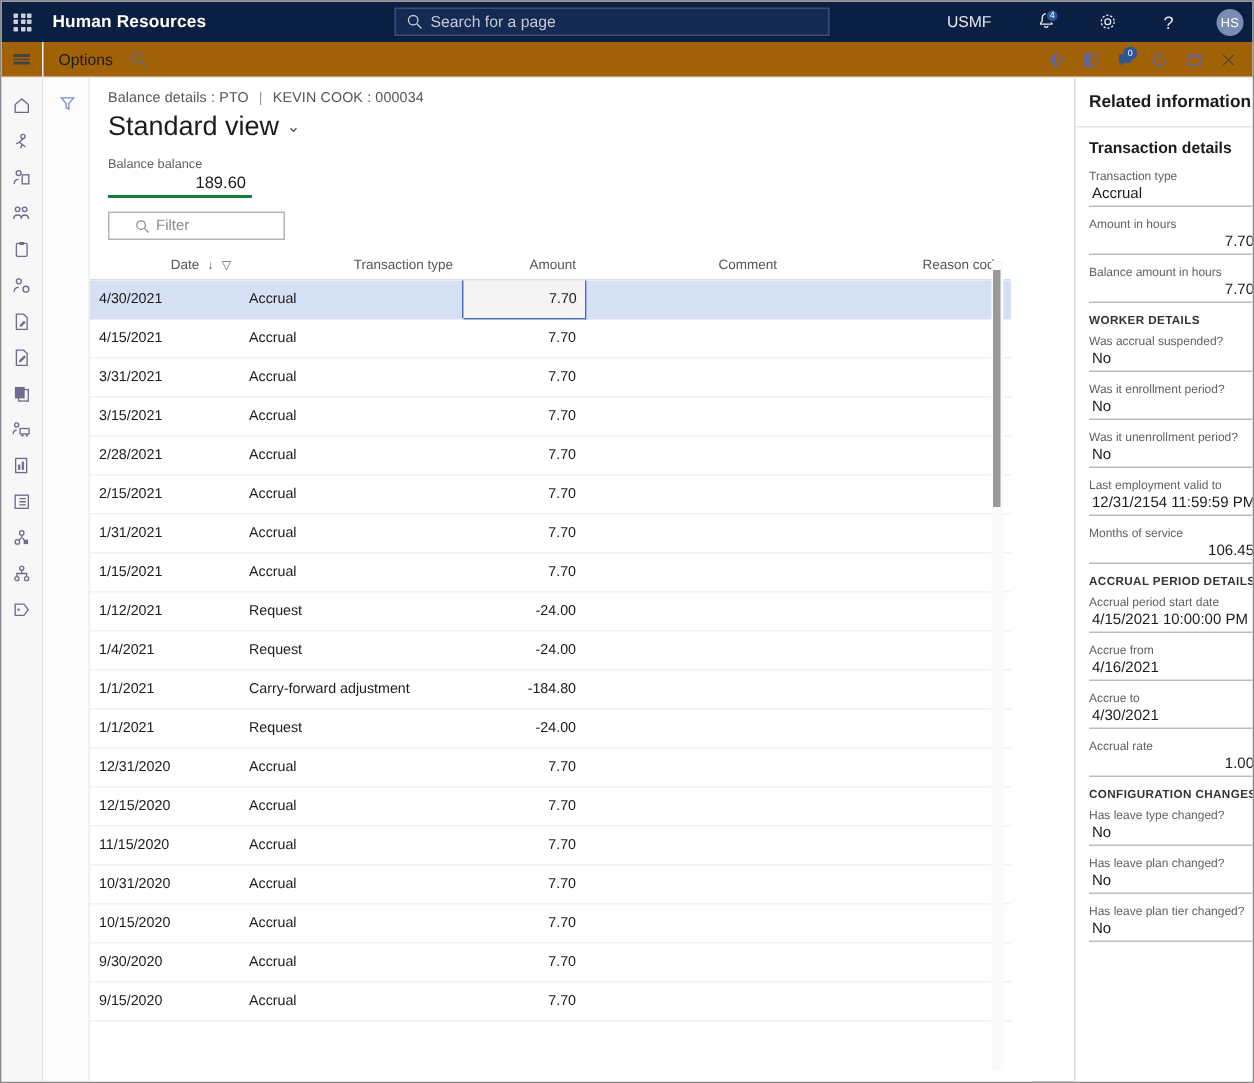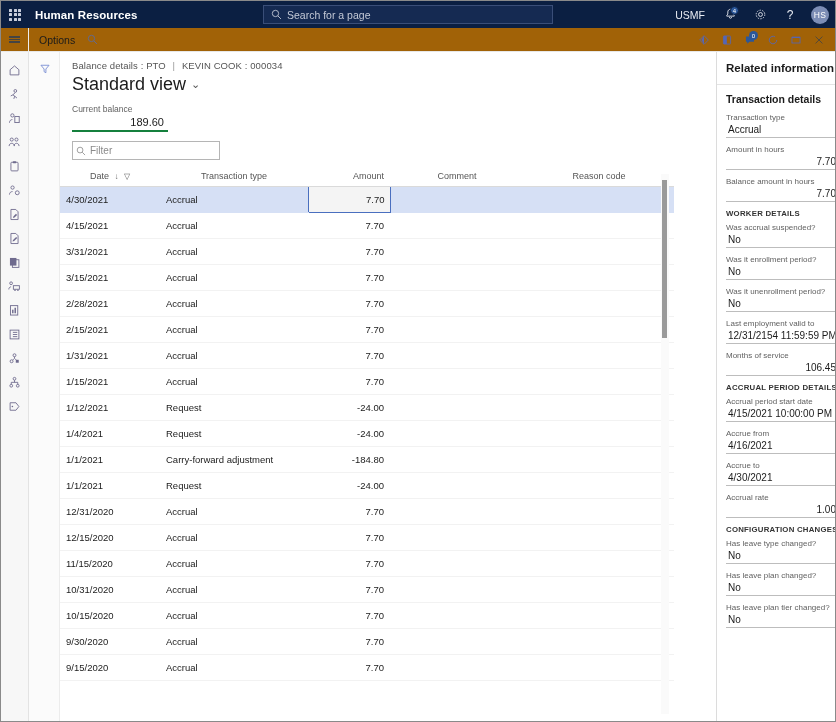--- a/index.html
+++ b/index.html
@@ -20,21 +20,21 @@
   .waffle .grid { display: grid; grid-template-columns: repeat(3, 3px); grid-template-rows: repeat(3, 3px); gap: 1.5px; }
   .waffle .grid i { background: #c9cfdd; border-radius: 0.5px; display: block; }
   .app-title { color: #ffffff; font-size: 11.5px; font-weight: bold; margin-left: 6px; letter-spacing: .1px; }
   .navsearch {
     position: absolute; left: 262px; top: 4px; width: 290px; height: 19px;
     background: #152a52; border: 1px solid #3a4e78; display: flex; align-items: center;
     padding: 0 7px; cursor: text;
   }
   .navsearch .mag { margin-right: 5px; }
   .navsearch span.ph { color: #c3c9d6; font-size: 10.5px; }
-  .nav-right { position: absolute; right: 6px; top: 0; height: 27px; display: flex; align-items: center; gap: 4px; }
+  .nav-right { position: absolute; right: 6px; top: 0; height: 27px; display: flex; align-items: center; gap: 15px; }
   .nav-right .ni { height: 27px; min-width: 26px; display: flex; align-items: center; justify-content: center; color: #e8ebf2; font-size: 11px; cursor: pointer; position: relative; }
   .usmf { font-size: 10.5px; color: #e8ebf2; padding: 0 8px; cursor: pointer; }
   .badge-bell { position: absolute; top: 5px; right: 4px; background: #2b579a; color: #fff; font-size: 6px;
     min-width: 9px; height: 9px; border-radius: 50%; display: flex; align-items: center; justify-content: center; border: 1px solid #0b1f42; }
   .avatar { width: 18px; height: 18px; border-radius: 50%; background: #7c8db5; color: #fff;
     font-size: 8.5px; display: flex; align-items: center; justify-content: center; margin-left: 4px; cursor: pointer; letter-spacing: .3px; }
 
   
   .cmdbar {
     position: absolute; left: 0; top: 27px; width: 834px; height: 24px;
@@ -70,30 +70,30 @@
     background: #ffffff; overflow: hidden;
   }
   .breadcrumb { font-size: 9.5px; color: #555; padding: 8px 0 0 12px; letter-spacing: .1px; }
   .breadcrumb .sep { color: #999; margin: 0 4px; }
   .viewtitle { font-size: 18px; color: #1b1b1b; padding: 3px 0 0 12px; display: flex; align-items: center; gap: 5px; cursor: pointer; }
   .viewtitle .chev { font-size: 11px; color: #555; }
   .balance-wrap { padding: 9px 0 0 12px; }
   .balance-label { font-size: 8.5px; color: #616161; }
   .balance-field { width: 96px; border-bottom: 2px solid #15803d; padding: 2px 4px 2px 0; text-align: right; font-size: 11px; color: #1b1b1b; cursor: text; }
   .filterbox {
-    margin: 9px 0 0 12px; width: 148px; height: 19px; border: 1px solid #b5b5b5;
-    display: flex; align-items: center; padding: 0 3px; gap: 4px; background: #fff; cursor: text;
+    margin: 9px 0 0 12px; width: 118px; height: 19px; border: 1px solid #b5b5b5;
+    display: flex; align-items: center; padding: 0 17px; gap: 4px; background: #fff; cursor: text;
   }
   .filterbox span.ph { font-size: 10px; color: #8a8a8a; }
 
   
   .grid-area { position: relative; margin-top: 7px; }
   table.grid { border-collapse: collapse; width: 614px; table-layout: fixed; }
   table.grid th {
-    font-size: 9px; font-weight: normal; color: #555; text-align: center;
+    font-size: 9px; font-weight: normal; color: #555; text-align: right;
     padding: 4px 6px 5px 6px; border-bottom: 1px solid #dadada; background: #fff; white-space: nowrap;
   }
   table.grid th.num { text-align: right; }
   table.grid td {
     font-size: 9.5px; color: #1b1b1b; padding: 7px 6px; border-bottom: 1px solid #f2f2f2;
     white-space: nowrap; overflow: hidden;
   }
   table.grid td.num { text-align: right; }
   table.grid tr.selected td { background: #d6e0f5; border-bottom: 1px solid #d6e0f5; }
   table.grid tr.selected td.focuscell {
@@ -352,21 +352,21 @@
     <span class="sep">|</span>
     <span>KEVIN COOK : 000034</span>
   </div>
 
   <div class="viewtitle">
     <span>Standard view</span>
     <span class="chev">⌄</span>
   </div>
 
   <div class="balance-wrap">
-    <div class="balance-label">Current balance</div>
+    <div class="balance-label">Balance balance</div>
     <div class="balance-field">189.60</div>
   </div>
 
   <div class="filterbox">
     <svg width="10" height="10" viewBox="0 0 16 16">
       <circle cx="6.5" cy="6.5" r="4.6" fill="none" stroke="#8a8a8a" stroke-width="1.3"></circle>
       <line x1="10" y1="10" x2="14.5" y2="14.5" stroke="#8a8a8a" stroke-width="1.3"></line>
     </svg>
     <span class="ph">Filter</span>
   </div>

